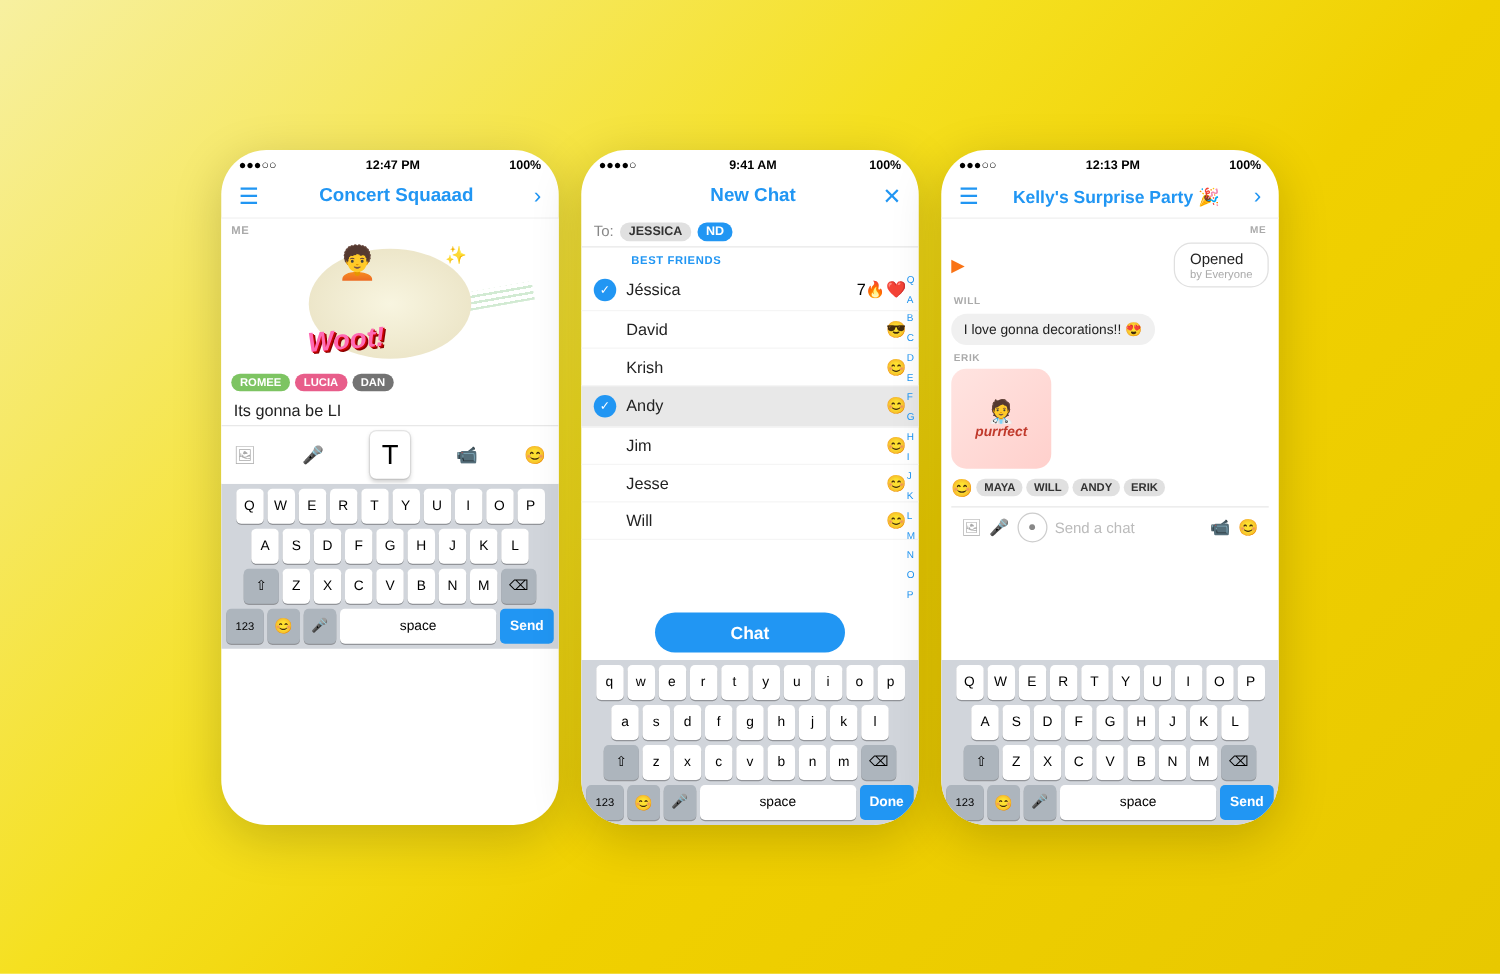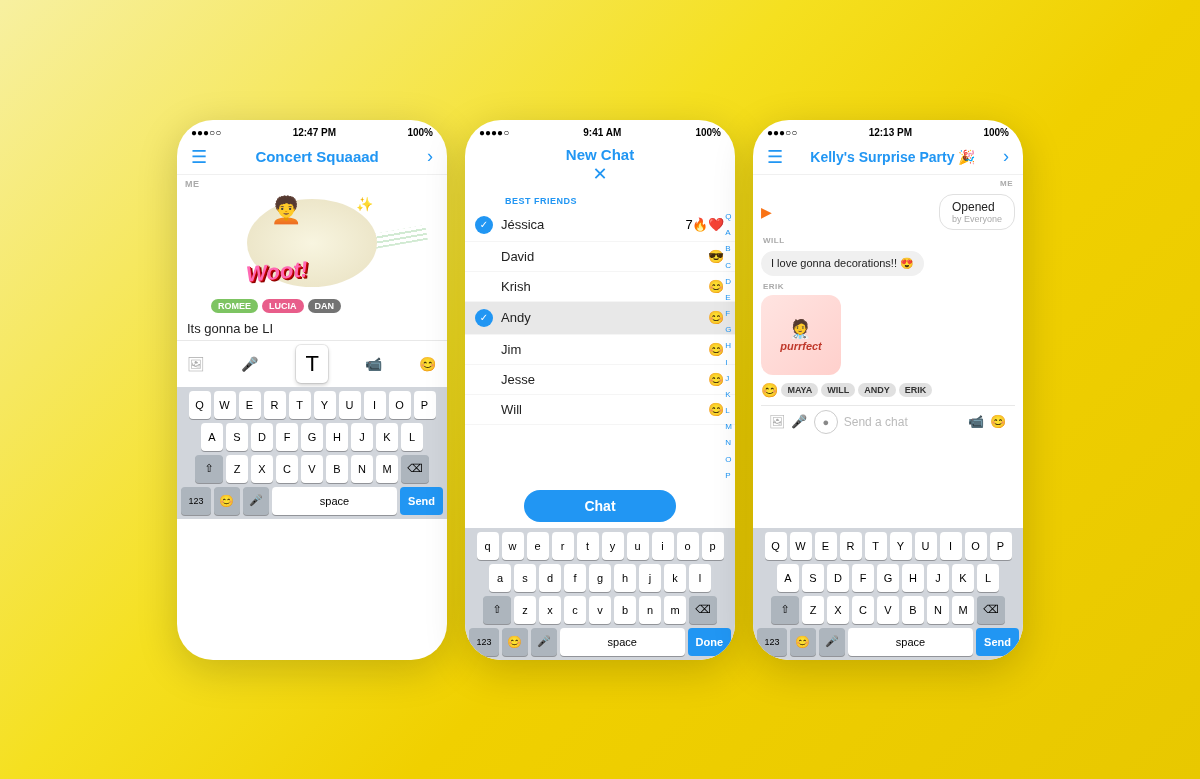--- a/index.html
+++ b/index.html
@@ -78,21 +78,20 @@
     .bitmoji-area {
       display: flex;
       justify-content: center;
       align-items: center;
       padding: 2px 0;
     }
     .tags-row {
       display: flex;
       gap: 4px;
       padding: 4px 8px;
-      margin-left: 26px;
     }
     .tag {
       border-radius: 10px;
       padding: 2px 7px;
       font-size: 9px;
       font-weight: 600;
       color: #fff;
     }
     .tag-romee { background: #7dc462; }
     .tag-lucia { background: #e85d8a; }
@@ -231,21 +230,20 @@
       font-size: 11px;
       cursor: pointer;
     }
 
     
     .new-chat-header {
       display: flex;
       align-items: center;
       justify-content: space-between;
       padding: 4px 14px 6px;
-      flex-direction: column;
     }
     .new-chat-title {
       font-size: 15px;
       font-weight: 700;
       color: #2196f3;
     }
     .close-btn { font-size: 18px; color: #2196f3; cursor: pointer; }
     .to-row {
       display: flex;
       align-items: center;
@@ -572,20 +570,25 @@
       <span class="time">9:41 AM</span>
       <span>100%</span>
     </div>
 
     <div class="new-chat-header">
       <div style="width:20px;"></div>
       <span class="new-chat-title">New Chat</span>
       <span class="close-btn">✕</span>
     </div>
 
+    <div class="to-row">
+      <span class="to-label">To:</span>
+      <span class="to-chip">JESSICA</span>
+      <span class="to-chip-blue">ND</span>
+    </div>
 
     <div class="best-friends-label">BEST FRIENDS</div>
 
     <div class="contact-list" style="flex:1;position:relative;">
 
       <div class="contact-row">
         <div class="check-icon">✓</div>
         <span class="contact-name">Jéssica</span>
         <span class="contact-emoji">7🔥❤️</span>
       </div>

